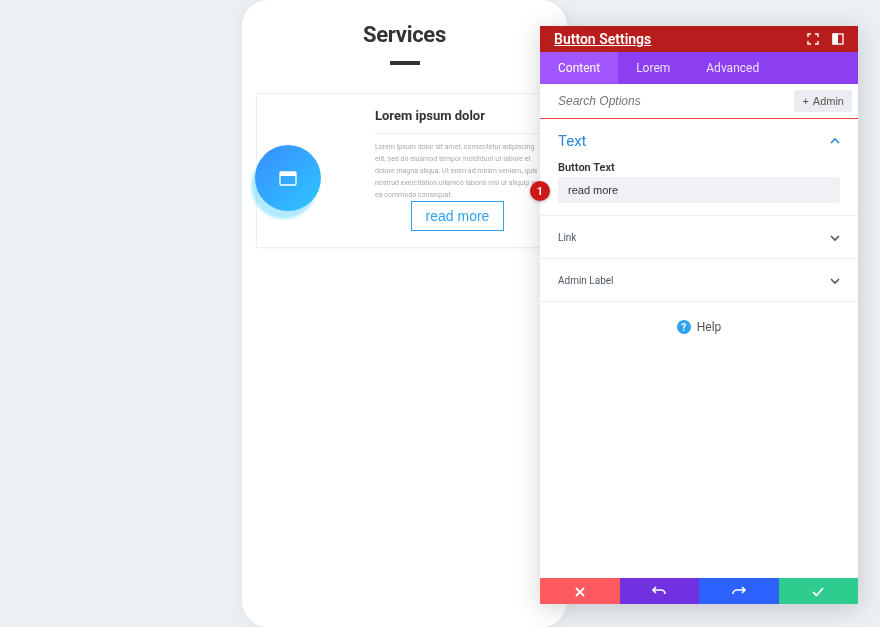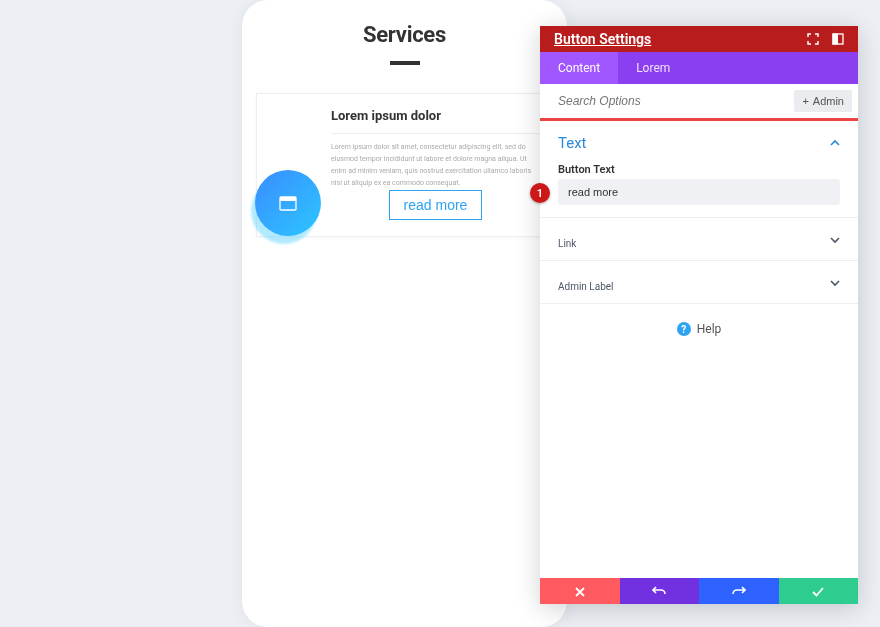--- a/index.html
+++ b/index.html
@@ -37,21 +37,22 @@
       background: #333;
       margin: 14px auto 0;
     }
     .card {
       margin: 28px 14px 0;
       background: #fff;
       border: 1px solid #eee;
       box-shadow: 0 1px 4px rgba(0,0,0,0.03);
       padding: 0;
       display: flex;
-      align-items: flex-end;
+      align-items: center;
+      gap: 44px;
     }
     .card-icon-wrap {
       position: relative;
       width: 80px;
       flex-shrink: 0;
       margin-left: -6px;
       margin-top: 14px;
     }
     .icon-circle-shadow {
       position: absolute;
@@ -140,21 +141,21 @@
       padding: 9px 18px;
       color: rgba(255,255,255,0.85);
       cursor: pointer;
     }
     .tab.active { background: #a256ff; color: #fff; }
 
     .search-row {
       display: flex;
       align-items: center;
       padding: 6px 6px 6px 18px;
-      border-bottom: 3px solid #ef4444;
+      border-bottom: 1px solid #ef4444;
     }
     .search-input {
       flex: 1;
       border: none;
       outline: none;
       font-size: 12px;
       color: #999;
       font-style: italic;
       background: transparent;
     }
@@ -169,21 +170,21 @@
       align-items: center;
       gap: 4px;
       border-radius: 2px;
     }
 
     .section {
       border-bottom: 1px solid #eee;
     }
     .section-head {
       display: flex;
-      align-items: flex-end;
+      align-items: center;
       justify-content: space-between;
       padding: 12px 18px 11px;
       cursor: pointer;
     }
     .section-title {
       font-size: 10px;
       color: #4c5866;
     }
     .section.text .section-title { color: #2b89db; font-size: 15px; }
     .chevron { width: 10px; height: 10px; }
@@ -303,20 +304,21 @@
             <rect x="1" y="1" width="10" height="10" stroke="#fff" stroke-width="1.3" fill="none"></rect>
             <rect x="1" y="1" width="4.5" height="10" fill="#fff"></rect>
           </svg>
       </span>
     </div>
   </div>
 
   <div class="settings-tabs">
     <div class="tab active">Content</div>
     <div class="tab">Lorem</div>
+    <div class="tab">Advanced</div>
   </div>
 
   <div class="search-row">
     <input class="search-input" placeholder="Search Options" style="">
     <button class="filter-btn">
       <span>+</span>
       <span>Admin</span>
     </button>
   </div>
 

